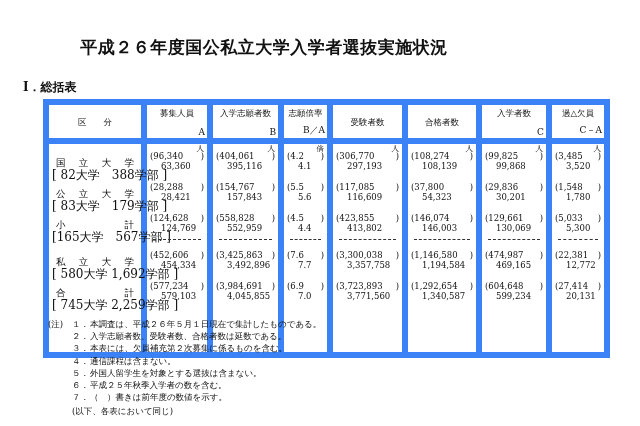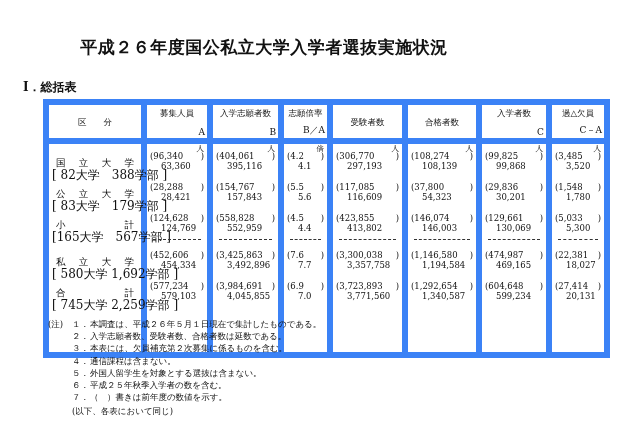--- a/index.html
+++ b/index.html
@@ -419,21 +419,21 @@
             </div>
             <div class="cur">5,300</div>
           </div>
           <div class="sep"></div>
           <div class="cell">
             <div class="prev">
               <span>(</span>
               <span class="v">22,381</span>
               <span>)</span>
             </div>
-            <div class="cur">18,027</div>
+            <div class="cur">12,772</div>
           </div>
           <div class="cell">
             <div class="prev">
               <span>(</span>
               <span class="v">27,414</span>
               <span>)</span>
             </div>
             <div class="cur">20,131</div>
           </div>
         </td>

